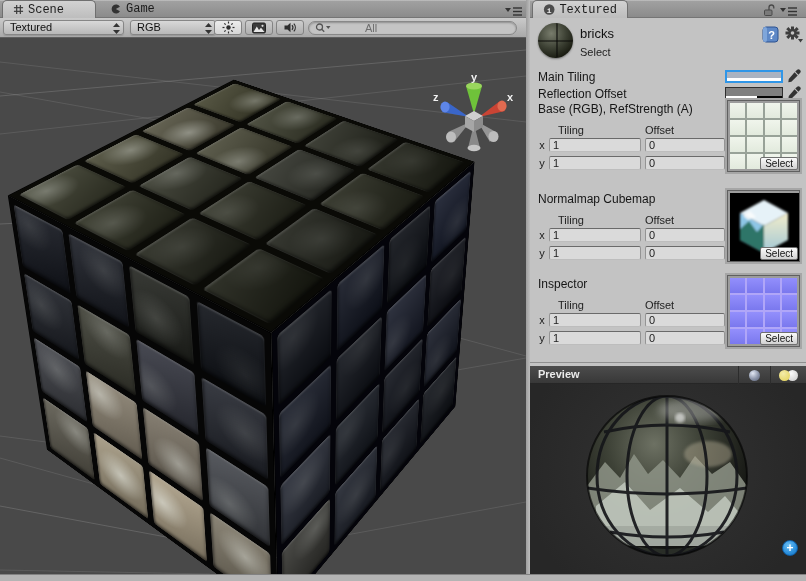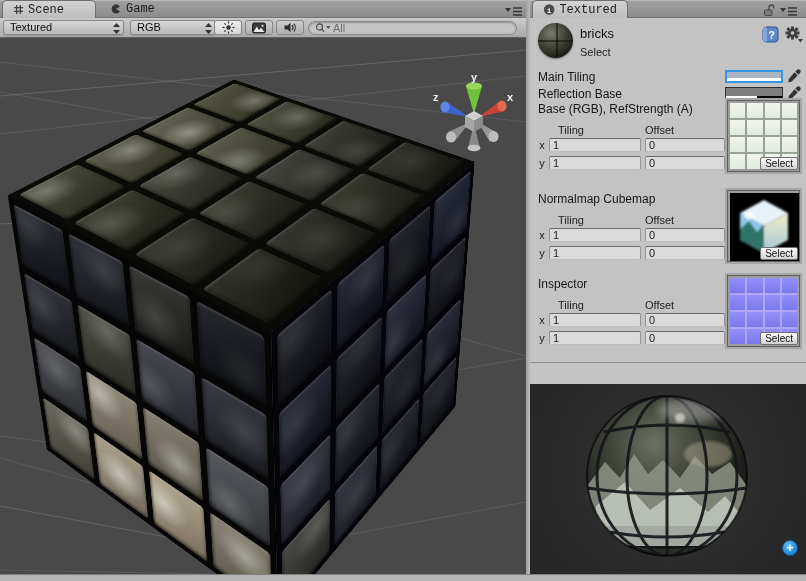--- a/index.html
+++ b/index.html
@@ -32,21 +32,21 @@
   .dd-textured{left:3px;width:121px;}
   .dd-rgb{left:130px;width:86px;}
   .tgl{position:absolute;top:2px;width:28px;height:15px;background:linear-gradient(#cdcdcd,#afafaf);
     border:1px solid #848484;border-radius:3px;cursor:pointer;display:flex;align-items:center;justify-content:center;}
   .tgl.on{background:linear-gradient(#ececec,#d6d6d6);}
   .tgl-sun{left:214px;}.tgl-sky{left:245px;}.tgl-audio{left:276px;}
   .search{position:absolute;left:308px;top:3px;width:209px;height:14px;border-radius:8px;
     background:#c4c4c4;border:1px solid #888;box-shadow:inset 0 1px 2px rgba(0,0,0,.28);
     display:flex;align-items:center;padding:0 6px;gap:2px;}
   .search input{flex:1;border:none;background:transparent;outline:none;font-size:11px;color:#333;
-    font-family:"Liberation Sans",sans-serif;height:12px;padding:0;}
+    font-family:"Liberation Sans",sans-serif;height:12px;padding:0;margin-left:32px;}
   .search input::placeholder{color:#6d6d6d;}
 
   .viewport{position:absolute;left:0;top:38px;width:526px;height:536px;background:var(--scene_background,#494949);overflow:hidden;}
   .gridlines{position:absolute;left:0;top:0;}
   .cube-wrap{position:absolute;inset:0;perspective:950px;perspective-origin:60% 4%;}
   .cube{position:absolute;left:92px;top:122px;width:318px;height:318px;transform-style:preserve-3d;
     transform:translateZ(-30px) rotateX(-24deg) rotateY(53deg);}
   .face{position:absolute;width:318px;height:318px;display:grid;grid-template-columns:repeat(4,1fr);
     grid-template-rows:repeat(4,1fr);gap:8px;padding:6px;border:1px solid #000;}
   .face.top{background:#0a0a06;transform:rotateX(90deg) translateZ(159px);}
@@ -390,21 +390,21 @@
     <div class="shaderlabel">Select</div>
 
     <div class="proplabel" style="top:70px">Main Tiling</div>
     <div class="swatch swatch-main"></div>
     <div class="dropper" style="top:69px">
       <svg width="14" height="14" viewBox="0 0 14 14">
         <path d="M13,1 a2.2,2.2 0 0 1 0,3.1 L11.4,5.7 8.3,2.6 9.9,1 A2.2,2.2 0 0 1 13,1 Z" fill="#333"></path>
         <path d="M7.6,3.3 L10.7,6.4 4.4,12.7 1.3,13.2 1.8,10.1 Z" fill="#333"></path>
       </svg>
     </div>
-    <div class="proplabel" style="top:87px">Reflection Base</div>
+    <div class="proplabel" style="top:87px">Reflection Offset</div>
     <div class="swatch swatch-refl"></div>
     <div class="dropper" style="top:86px">
       <svg width="14" height="14" viewBox="0 0 14 14">
         <path d="M13,1 a2.2,2.2 0 0 1 0,3.1 L11.4,5.7 8.3,2.6 9.9,1 A2.2,2.2 0 0 1 13,1 Z" fill="#333"></path>
         <path d="M7.6,3.3 L10.7,6.4 4.4,12.7 1.3,13.2 1.8,10.1 Z" fill="#333"></path>
       </svg>
     </div>
 
     <div class="tsec" style="top:99px">
       <div class="tsec-title">Base (RGB), RefStrength (A)</div>
@@ -511,20 +511,32 @@
         <input class="tf f2" value="0" style="">
       </div>
       <div class="trow" style="top:57px">
         <span class="axis">y</span>
         <input class="tf f1" value="1" style="">
         <input class="tf f2" value="0" style="">
       </div>
     </div>
 
     <div class="pv-divider"></div>
+    <div class="pv-header">
+      <div class="pv-title">Preview</div>
+      <div class="pv-btn pv-sphere-btn">
+        <span class="ball-ico"></span>
+      </div>
+      <div class="pv-btn pv-light-btn">
+        <span class="light-ico">
+            <i class="y"></i>
+            <i class="w"></i>
+          </span>
+      </div>
+    </div>
     <div class="pv-body">
       <svg width="276" height="190" viewBox="0 0 276 190">
         <defs>
           <radialGradient id="sgBase" cx="42%" cy="30%" r="78%">
             <stop offset="0" stop-color="#6d7163"></stop>
               <stop offset="0.38" stop-color="#3d4136"></stop>
             <stop offset="0.72" stop-color="#1d1f1a"></stop>
               <stop offset="1" stop-color="#070707"></stop>
           </radialGradient>
           <clipPath id="sclip">

